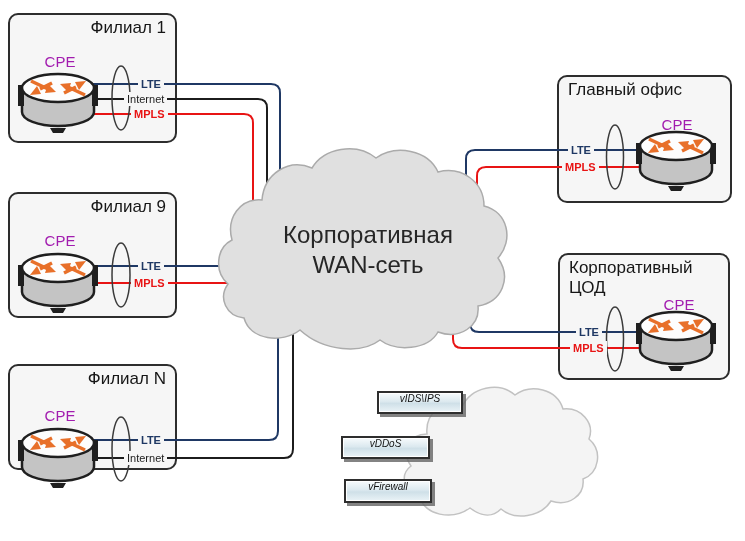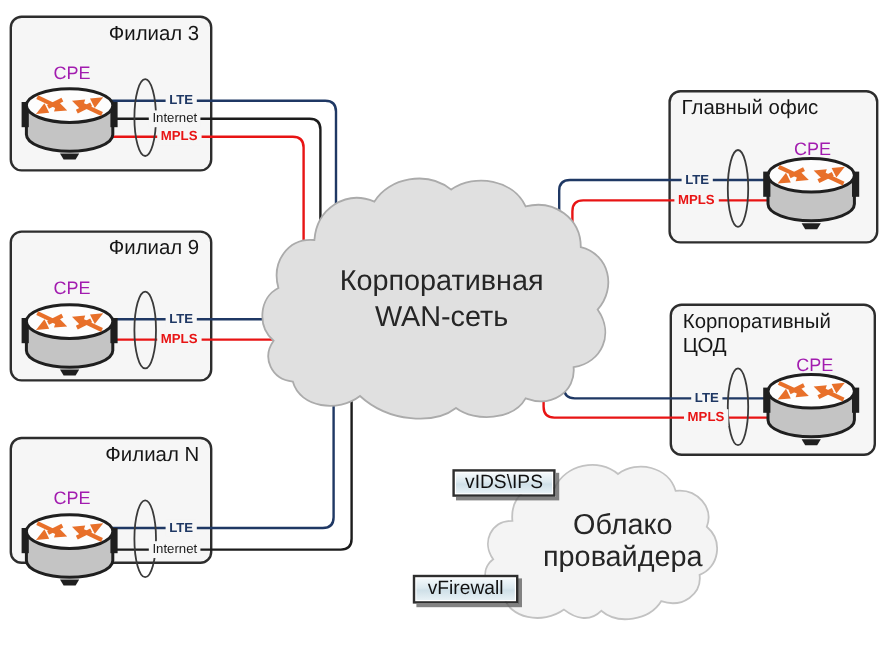--- a/index.html
+++ b/index.html
@@ -28,37 +28,38 @@
   .lbl-internet{color:#1c1c1c;font-weight:400;}
   .lbl-mpls{color:#e81414;font-weight:700;}
   .cloud-text{
     text-align:center;font-size:24px;color:#262626;z-index:2;position:absolute;
   }
   .cloud-text .cl{display:block;}
   .wan-text{left:268px;top:220px;width:200px;line-height:30px;}
   .prov-text{left:439px;top:424px;width:160px;line-height:27px;}
   .service-box{
     position:absolute;z-index:2;box-sizing:border-box;
-    display:flex;align-items:center;justify-content:center;
-    font-size:16px;color:#111111;
+    display:flex;align-items:flex-start;justify-content:center;
+    font-size:10px;color:#111111;
     border:2px solid #2e2e2e;
     background:linear-gradient(180deg,#f7fbfd 0%,#dce9ef 45%,#cfe0e8 55%,#eaf3f7 100%);
     box-shadow:3px 3px 0 rgba(100,100,100,0.8), inset 0 0 0 1px #ffffff;
+    font-style:italic;
   }
   .svc-ids{left:377px;top:391px;width:86px;height:23px;}
   .svc-ddos{left:341px;top:436px;width:89px;height:23px;}
   .svc-fw{left:344px;top:479px;width:88px;height:24px;}
 </style>
 </head>
 <body>
 
 <div class="stage">
 
   <div class="site-box" style="left:8px;top:13px;width:169px;height:130px;">
-    <div class="site-title t-right">Филиал 3</div>
+    <div class="site-title t-right">Филиал 1</div>
   </div>
   <div class="site-box" style="left:8px;top:192px;width:169px;height:126px;">
     <div class="site-title t-right">Филиал 9</div>
   </div>
   <div class="site-box" style="left:8px;top:364px;width:169px;height:106px;">
     <div class="site-title t-right">Филиал N</div>
   </div>
   <div class="site-box" style="left:557px;top:75px;width:175px;height:128px;">
     <div class="site-title t-left">Главный офис</div>
   </div>
@@ -152,25 +153,24 @@
   <div class="abs-label line-label lbl-lte" style="left:568px;top:143px;">LTE</div>
   <div class="abs-label line-label lbl-mpls" style="left:562px;top:160px;">MPLS</div>
 
   <div class="abs-label line-label lbl-lte" style="left:576px;top:325px;">LTE</div>
   <div class="abs-label line-label lbl-mpls" style="left:570px;top:341px;">MPLS</div>
 
   <div class="cloud-text wan-text">
     <span class="cl">Корпоративная</span>
     <span class="cl">WAN-сеть</span>
   </div>
-  <div class="cloud-text prov-text">
-    <span class="cl">Облако</span>
-    <span class="cl">провайдера</span>
-  </div>
 
   <div class="service-box svc-ids">
     <span>vIDS\IPS</span>
+  </div>
+  <div class="service-box svc-ddos">
+    <span>vDDoS</span>
   </div>
   <div class="service-box svc-fw">
     <span>vFirewall</span>
   </div>
 
 </div>
 
 </body></html>

